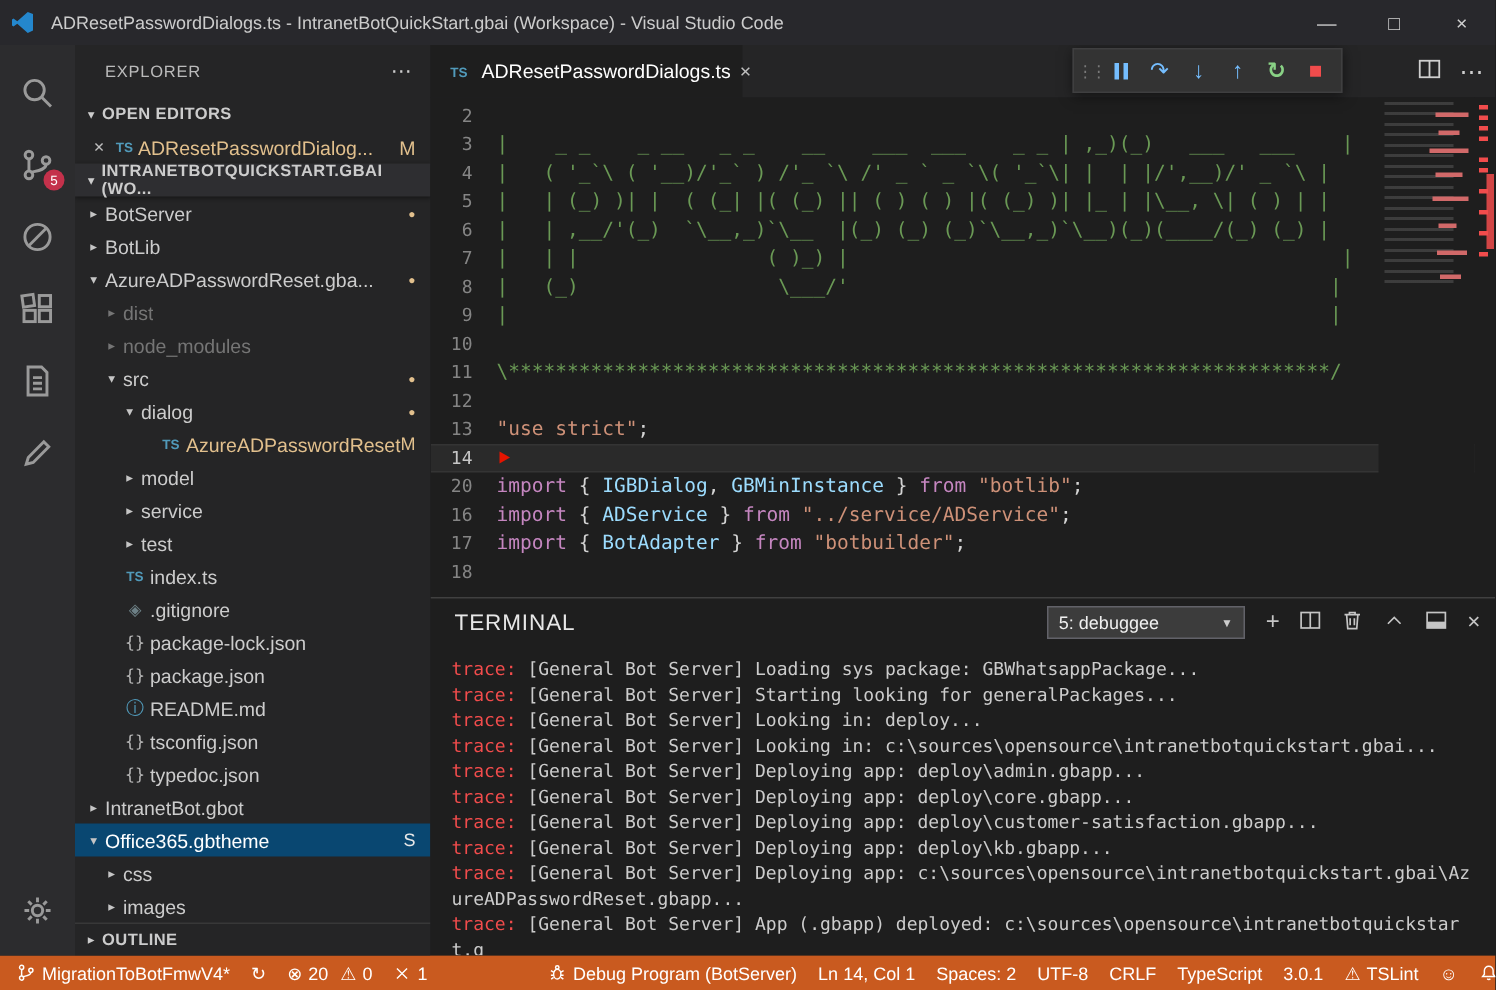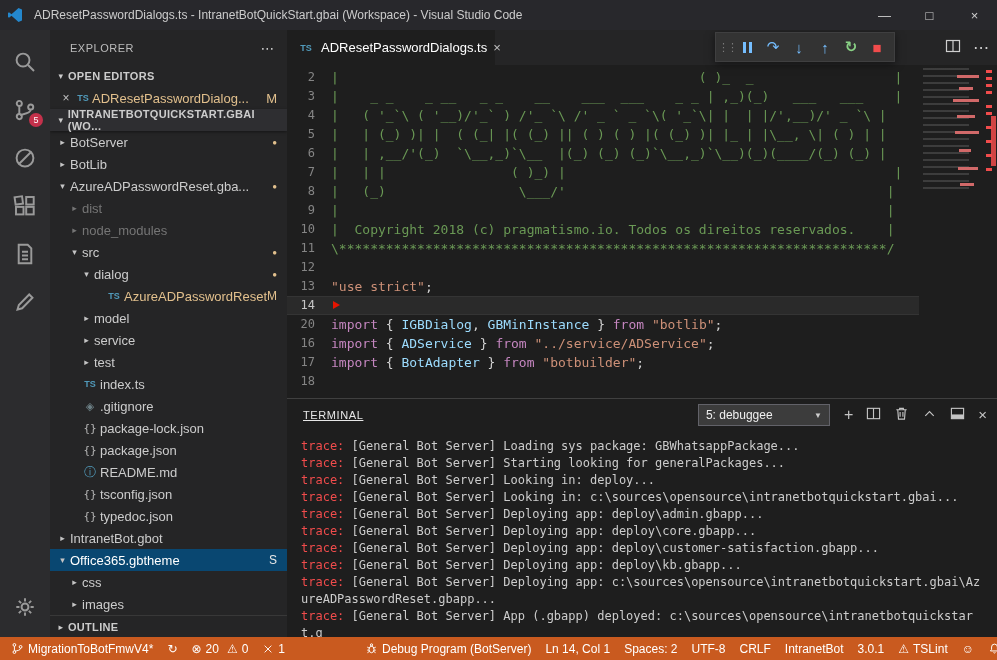--- a/index.html
+++ b/index.html
@@ -85,21 +85,21 @@
   .minimap{position:absolute;top:0;right:14px;width:64px;height:100%;background:#1e1e1e;}
   .mmtex{position:absolute;left:4px;top:3px;width:46px;height:126px;background:repeating-linear-gradient(to bottom,rgba(170,170,170,.22) 0 2px,transparent 2px 7px);}
   .mmark{position:absolute;background:#d16969;height:3px;}
   .ruler{position:absolute;top:0;right:0;width:14px;height:100%;background:#1e1e1e;}
   .rmark{position:absolute;left:3px;width:6px;height:3px;background:#f14c4c;}
   .rslider{position:absolute;right:1px;top:51px;width:5px;height:50px;background:rgba(241,76,76,.85);}
 
   
   .panel{flex:1;display:flex;flex-direction:column;border-top:1px solid rgba(128,128,128,.35);background:#1e1e1e;overflow:hidden;}
   .panel-h{height:32px;display:flex;align-items:center;padding:0 10px 0 16px;flex:none;}
-  .panel-h .ptab{font-size:11px;color:#e7e7e7;letter-spacing:.6px;text-decoration:underline;}
+  .panel-h .ptab{font-size:15px;color:#e7e7e7;letter-spacing:.6px;}
   .psel{margin-left:auto;width:132px;height:22px;background:#3c3c3c;border:1px solid #626269;color:#f0f0f0;font-size:12px;display:flex;align-items:center;justify-content:space-between;padding:0 7px;}
   .psel .caret{font-size:8px;color:#cccccc;}
   .picons{display:flex;align-items:center;gap:13px;margin-left:14px;color:#c5c5c5;}
   .picons svg{stroke:#c5c5c5;fill:none;stroke-width:1.2;}
   .picons .txt{font-size:16px;line-height:16px;}
   .term{flex:1;padding:7px 14px 0 14px;overflow:hidden;}
   .tline{font-family:"DejaVu Sans Mono",monospace;font-size:12px;line-height:17px;white-space:pre-wrap;word-break:break-all;color:#cccccc;}
   .ttag{color:#f14c4c;}
 
   
@@ -337,21 +337,20 @@
         <span class="di blue">↑</span>
         <span class="di green">↻</span>
         <span class="di red">■</span>
       </div>
     </div>
 
     <div class="editor">
       <div class="code" id="code">
           <div class="crow">
             <span class="gut">2</span>
-            <span class="ctext"><span style="color: rgb(106, 153, 85);">|                                              ( )_  _                  |</span></span>
           </div>
           <div class="crow">
             <span class="gut">3</span>
             <span class="ctext"><span style="color: rgb(106, 153, 85);">|    _ _    _ __   _ _    __    ___  ___    _ _ | ,_)(_)   ___   ___    |</span></span>
           </div>
           <div class="crow">
             <span class="gut">4</span>
             <span class="ctext"><span style="color: rgb(106, 153, 85);">|   ( '_`\ ( '__)/'_` ) /'_ `\ /' _ ` _ `\( '_`\| |  | |/',__)/' _ `\ |</span></span>
           </div>
           <div class="crow">
@@ -369,21 +368,20 @@
           <div class="crow">
             <span class="gut">8</span>
             <span class="ctext"><span style="color: rgb(106, 153, 85);">|   (_)                 \___/'                                         |</span></span>
           </div>
           <div class="crow">
             <span class="gut">9</span>
             <span class="ctext"><span style="color: rgb(106, 153, 85);">|                                                                      |</span></span>
           </div>
           <div class="crow">
             <span class="gut">10</span>
-            <span class="ctext"><span style="color: rgb(106, 153, 85);">|  Copyright 2018 (c) pragmatismo.io. Todos os direitos reservados.    |</span></span>
           </div>
           <div class="crow">
             <span class="gut">11</span>
             <span class="ctext"><span style="color: rgb(106, 153, 85);">\**********************************************************************/</span></span>
           </div>
           <div class="crow">
             <span class="gut">12</span>
             <span class="ctext"></span>
           </div>
           <div class="crow">
@@ -528,21 +526,21 @@
     <div class="sbi">
         <span>Spaces: 2</span>
       </div>
     <div class="sbi">
         <span>UTF-8</span>
       </div>
     <div class="sbi">
         <span>CRLF</span>
       </div>
     <div class="sbi">
-        <span>IntranetBot</span>
+        <span>TypeScript</span>
       </div>
     <div class="sbi">
         <span>3.0.1</span>
       </div>
     <div class="sbi">
       <span class="sym">⚠</span>
       <span>TSLint</span>
     </div>
     <div class="sbi">
         <span class="sym">☺</span>

